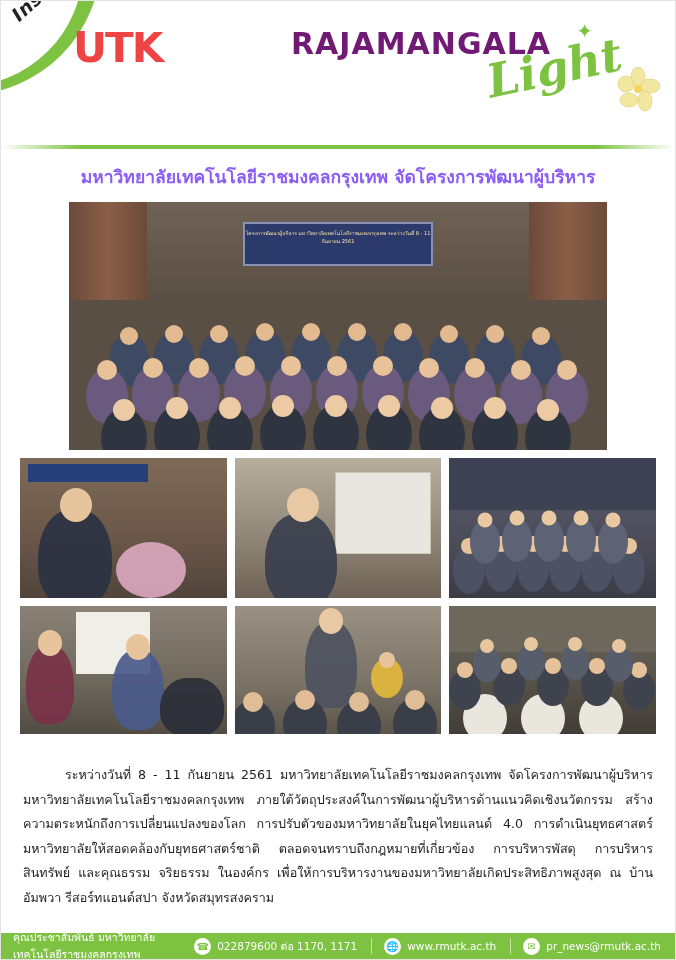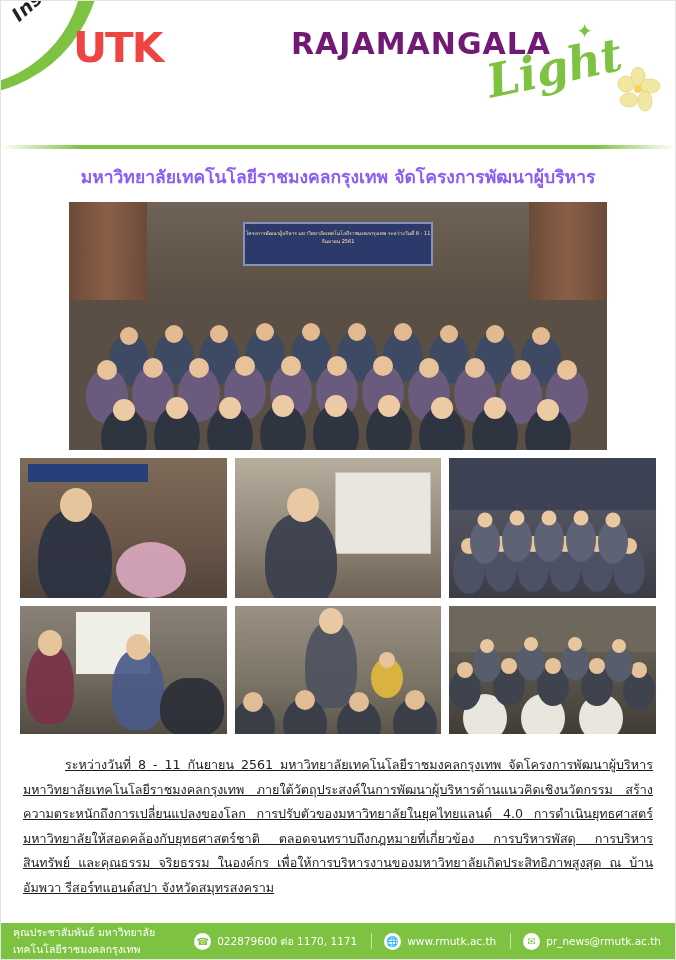--- a/index.html
+++ b/index.html
@@ -203,34 +203,33 @@
     border-radius: 42% 42% 38% 38% / 50% 50% 40% 40%;
     opacity: .92;
   }
   .head {
     position: absolute;
     border-radius: 50%;
   }
 
   
   .body-text {
-    padding: 18px 22px 0 22px;
+    padding: 28px 22px 0 22px;
     font-size: 12.6px;
     line-height: 1.95;
     color: #1d1d1d;
     text-align: justify;
-    text-decoration: underline;
   }
   .body-text p { text-indent: 42px; }
 
   
   .footer {
     position: absolute;
     left: 0; right: 0; bottom: 0;
-    height: 36px;
+    height: 26px;
     background: #7ec241;
     display: flex;
     align-items: center;
     color: #ffffff;
     font-size: 10.5px;
   }
   .footer .fleft {
     padding-left: 12px;
     flex: 1;
   }

